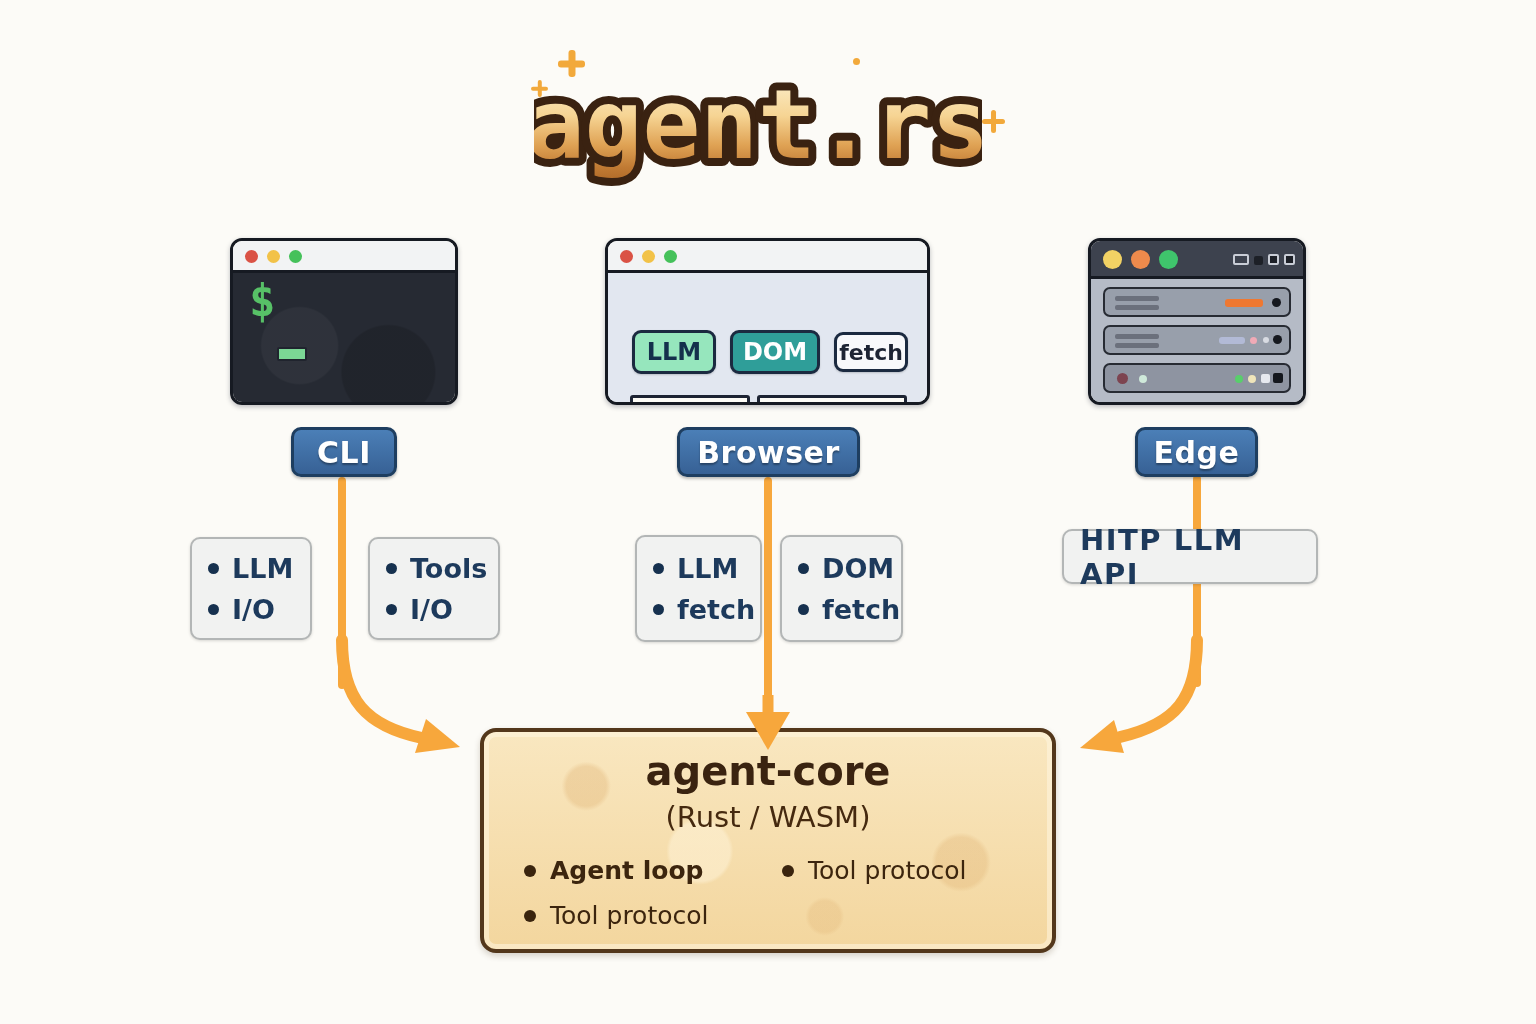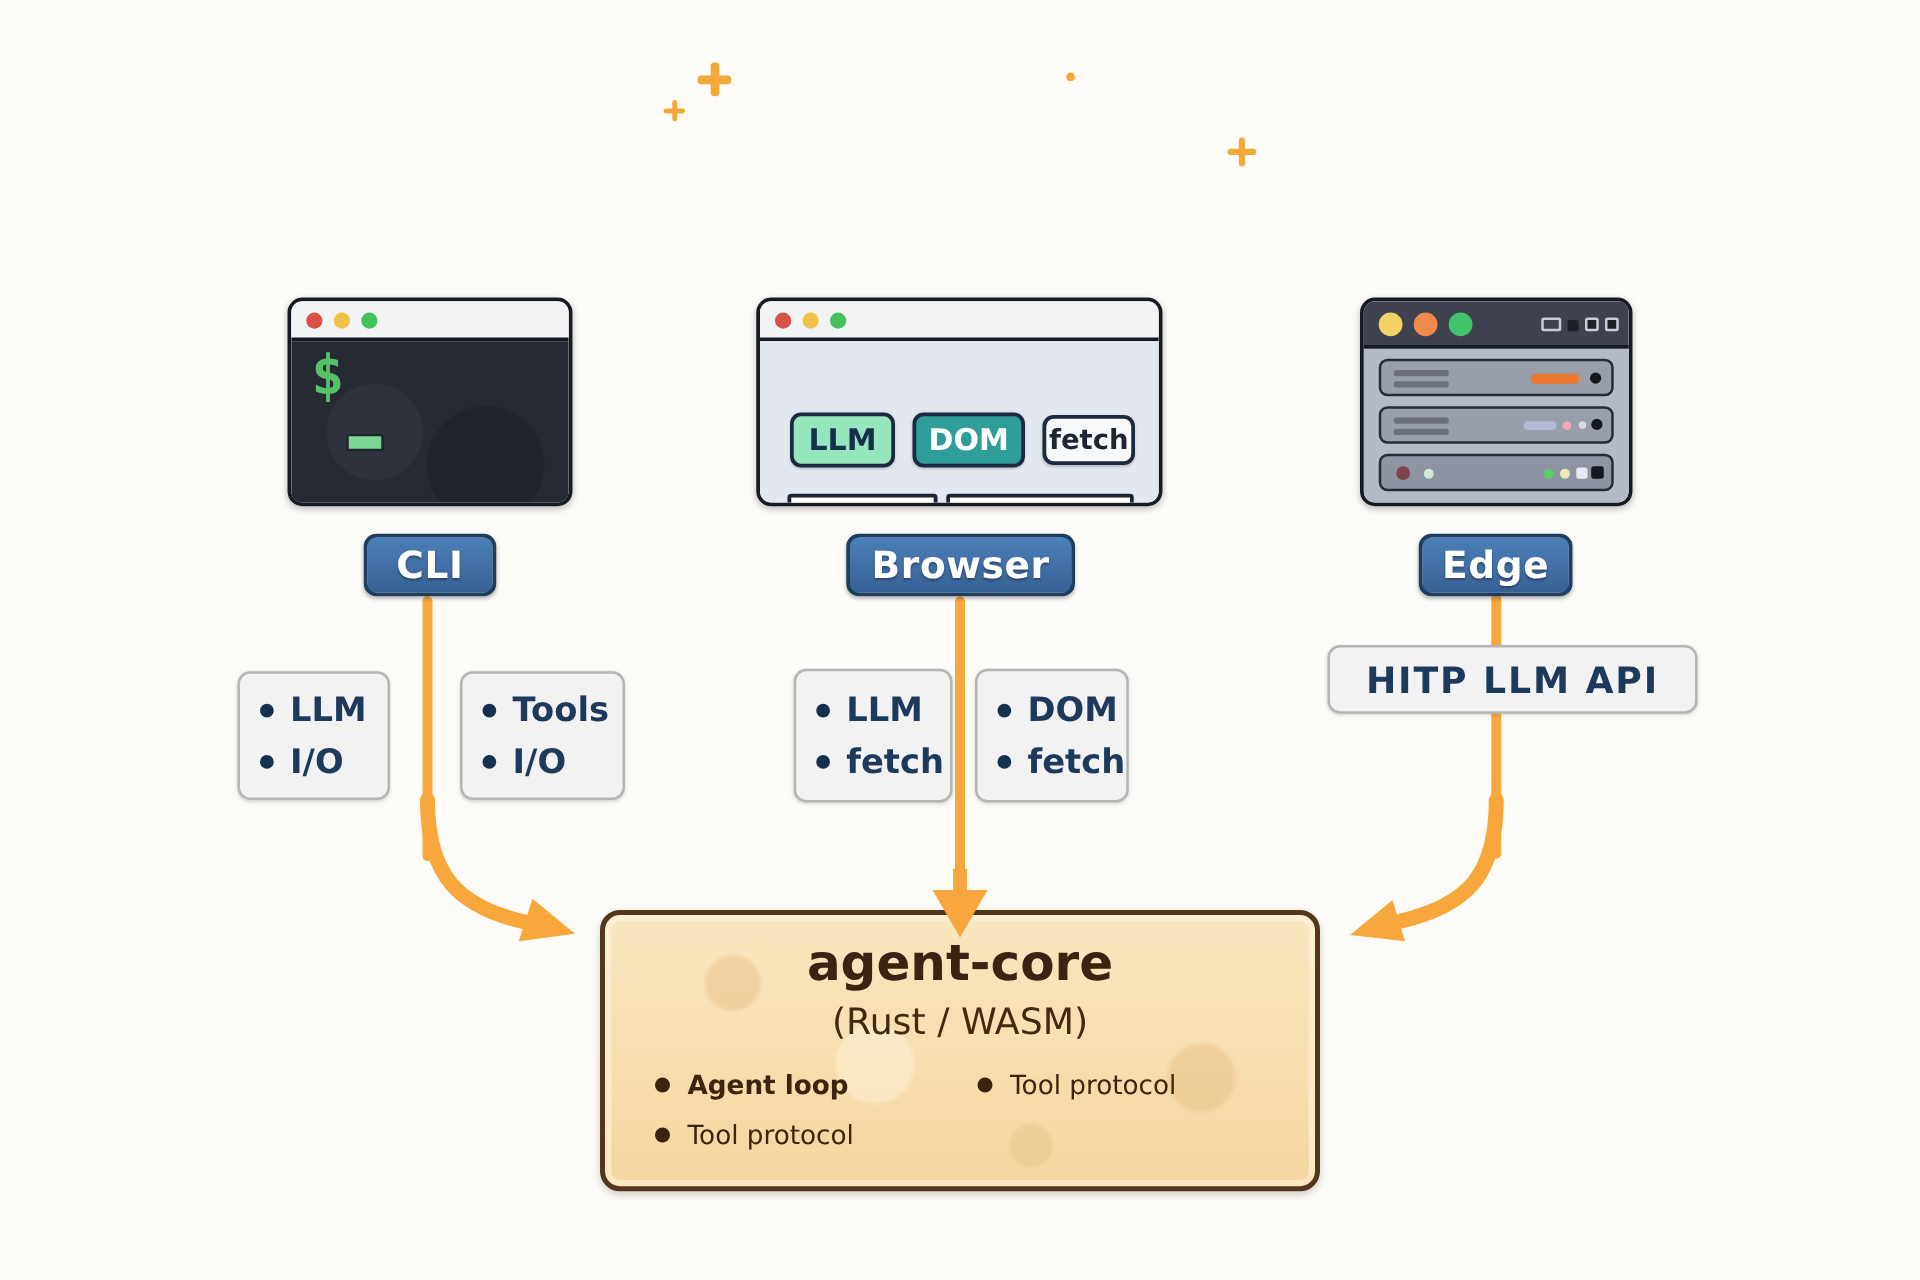--- a/index.html
+++ b/index.html
@@ -80,29 +80,43 @@
                            radial-gradient(circle at 84% 60%, rgba(216,164,96,.25) 0 5%, transparent 6%),
                            radial-gradient(circle at 60% 85%, rgba(216,164,96,.2) 0 4%, transparent 5%),
                            radial-gradient(circle at 38% 55%, rgba(255,244,218,.5) 0 8%, transparent 9%),
                            linear-gradient(180deg,#f9e7c0,#f3d69e);
           border:4px solid #53371b; border-radius:16px;
           box-shadow:inset 0 0 0 5px rgba(255,246,224,.55), 0 3px 6px rgba(60,40,15,.2); }
   .core-title { margin-top:16px; text-align:center; color:#3a2310; font-weight:bold; font-size:40px; }
   .core-sub { margin-top:6px; text-align:center; color:#45290f; font-size:29px; }
   .core-grid { position:absolute; left:40px; top:124px; width:500px;
                display:grid; grid-template-columns:258px 1fr; row-gap:16px; }
-  .citem { display:flex; align-items:center; gap:14px; color:#3c250e; font-size:21px; }
+  .citem { display:flex; align-items:center; gap:14px; color:#3c250e; font-size:25px; }
   .citem.b { font-weight:bold; }
   .cdot { width:12px; height:12px; border-radius:50%; background:#3a240e; flex:0 0 auto; }
 </style>
 </head>
 <body>
 
 <div class="canvas">
 
+  <div class="logo-wrap">
+    <svg width="448" height="150" viewBox="0 0 448 150">
+      <defs>
+        <linearGradient id="logoGrad" x1="0" y1="0" x2="0" y2="1">
+          <stop offset="0%" stop-color="#fdf4d8"></stop>
+          <stop offset="42%" stop-color="#f6d493"></stop>
+          <stop offset="68%" stop-color="#dfa254"></stop>
+          <stop offset="88%" stop-color="#c07a33"></stop>
+          <stop offset="100%" stop-color="#b06a28"></stop>
+        </linearGradient>
+      </defs>
+      <text x="224" y="116" text-anchor="middle" font-family="DejaVu Sans Mono, monospace" font-weight="bold" font-size="96" paint-order="stroke" stroke="#3a2211" stroke-width="16" stroke-linejoin="round" fill="url(#logoGrad)">agent.rs</text>
+    </svg>
+  </div>
   <div class="sparkle" style="left:531px; top:80px; width:17px; height:17px;"></div>
   <div class="sparkle" style="left:558px; top:50px; width:27px; height:27px;"></div>
   <div class="sparkle" style="left:982px; top:110px; width:23px; height:23px;"></div>
   <div class="sp-dot" style="left:853px; top:58px; width:7px; height:7px;"></div>
 
   <div class="vline" style="left:338px; top:477px; height:212px;"></div>
   <div class="vline" style="left:764px; top:477px; height:238px;"></div>
   <div class="vline" style="left:1193px; top:475px; height:212px;"></div>
 
   <div class="win" style="left:230px; top:238px; width:228px; height:167px;">
@@ -213,21 +227,21 @@
     <div class="fitem">
       <span class="fdot"></span>
       <span>DOM</span>
     </div>
     <div class="fitem">
       <span class="fdot"></span>
       <span>fetch</span>
     </div>
   </div>
 
-  <div class="fbox fbox-center" style="left:1062px; top:516px; width:296px; height:55px;">
+  <div class="fbox fbox-center" style="left:1062px; top:529px; width:256px; height:55px;">
     <span class="api-text">HITP LLM API</span>
   </div>
 
   <div class="core">
     <div class="core-title">agent-core</div>
     <div class="core-sub">(Rust / WASM)</div>
     <div class="core-grid">
       <div class="citem b">
         <span class="cdot"></span>
         <span>Agent loop</span>

